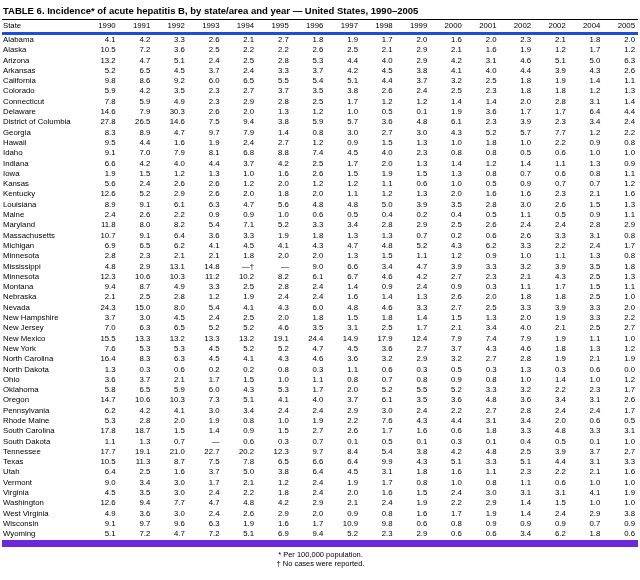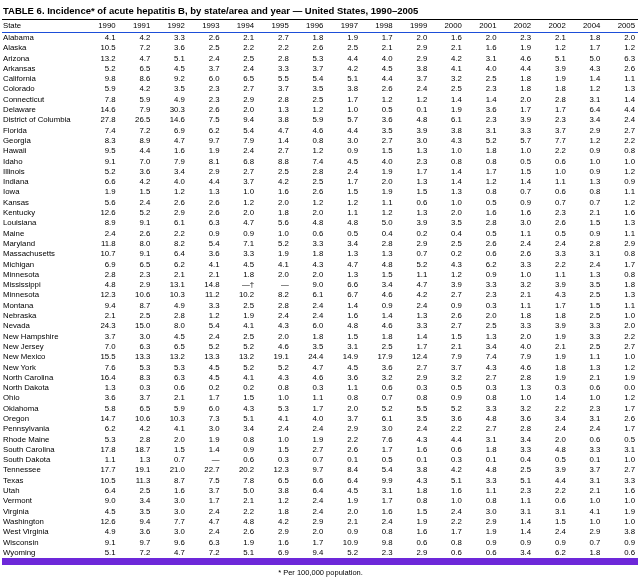--- a/index.html
+++ b/index.html
@@ -10,21 +10,21 @@
   .wrap { padding:3px 2px 18px 2px; }
   .title {
     font-size:9.5px; font-weight:bold; letter-spacing:0;
     margin:2px 0 3px 1px; white-space:nowrap;
   }
   table {
     border-collapse:collapse; width:636px; table-layout:fixed;
   }
   thead th {
     font-size:7.8px; font-weight:normal; text-align:right;
-    border-top:1px solid #000; border-bottom:1px solid #1d4ed8;
+    border-top:1px solid #000; border-bottom:3px solid #1d4ed8;
     padding:1px 3px 1px 0; line-height:10px; white-space:nowrap;
   }
   thead th.state-col { text-align:left; width:78px; padding-left:1px; }
   tbody td {
     font-size:7.8px; text-align:right; padding:0 3px 0 0;
     line-height:10.3px; white-space:nowrap; overflow:hidden;
   }
   tbody td.state { text-align:left; padding-left:1px; }
   tbody tr:last-child td { border-bottom:7px solid #6d28d9; }
   .footnotes { margin:3px 0 0 1px;text-align:center; }
@@ -224,39 +224,20 @@
           <td>3.6</td>
           <td>4.8</td>
           <td>6.1</td>
           <td>2.3</td>
           <td>3.9</td>
           <td>2.3</td>
           <td>3.4</td>
           <td>2.4</td>
         </tr>
         <tr>
-          <td class="state">Florida</td>
-          <td>7.4</td>
-          <td>7.2</td>
-          <td>6.9</td>
-          <td>6.2</td>
-          <td>5.4</td>
-          <td>4.7</td>
-          <td>4.6</td>
-          <td>4.4</td>
-          <td>3.5</td>
-          <td>3.9</td>
-          <td>3.8</td>
-          <td>3.1</td>
-          <td>3.3</td>
-          <td>3.7</td>
-          <td>2.9</td>
-          <td>2.7</td>
-        </tr>
-        <tr>
           <td class="state">Georgia</td>
           <td>8.3</td>
           <td>8.9</td>
           <td>4.7</td>
           <td>9.7</td>
           <td>7.9</td>
           <td>1.4</td>
           <td>0.8</td>
           <td>3.0</td>
           <td>2.7</td>
@@ -298,39 +279,20 @@
           <td>7.4</td>
           <td>4.5</td>
           <td>4.0</td>
           <td>2.3</td>
           <td>0.8</td>
           <td>0.8</td>
           <td>0.5</td>
           <td>0.6</td>
           <td>1.0</td>
           <td>1.0</td>
-        </tr>
-        <tr>
-          <td class="state">Illinois</td>
-          <td>5.2</td>
-          <td>3.6</td>
-          <td>3.4</td>
-          <td>2.9</td>
-          <td>2.7</td>
-          <td>2.5</td>
-          <td>2.8</td>
-          <td>2.4</td>
-          <td>1.9</td>
-          <td>1.7</td>
-          <td>1.4</td>
-          <td>1.7</td>
-          <td>1.5</td>
-          <td>1.0</td>
-          <td>0.9</td>
-          <td>1.2</td>
         </tr>
         <tr>
           <td class="state">Indiana</td>
           <td>6.6</td>
           <td>4.2</td>
           <td>4.0</td>
           <td>4.4</td>
           <td>3.7</td>
           <td>4.2</td>
           <td>2.5</td>

